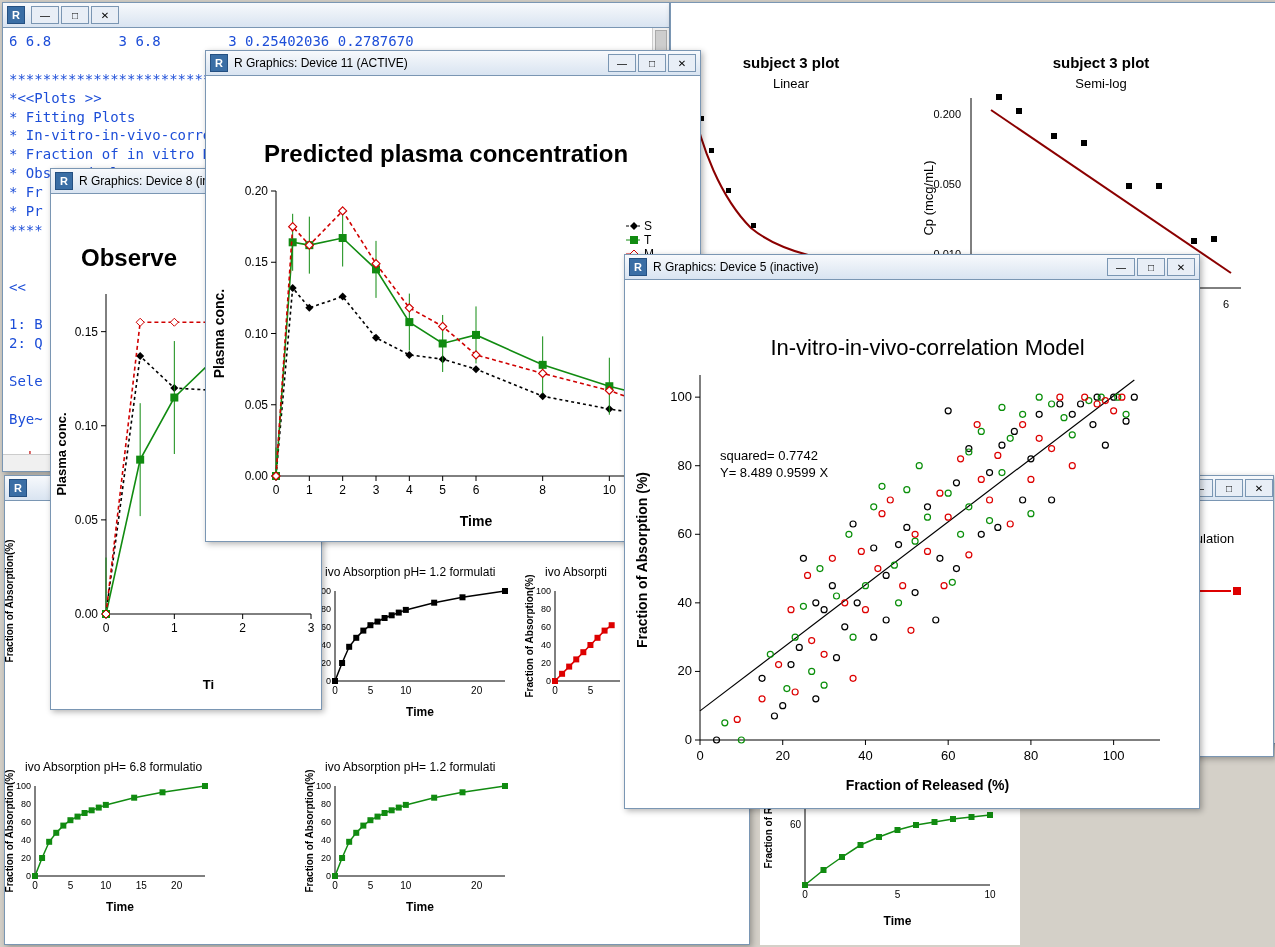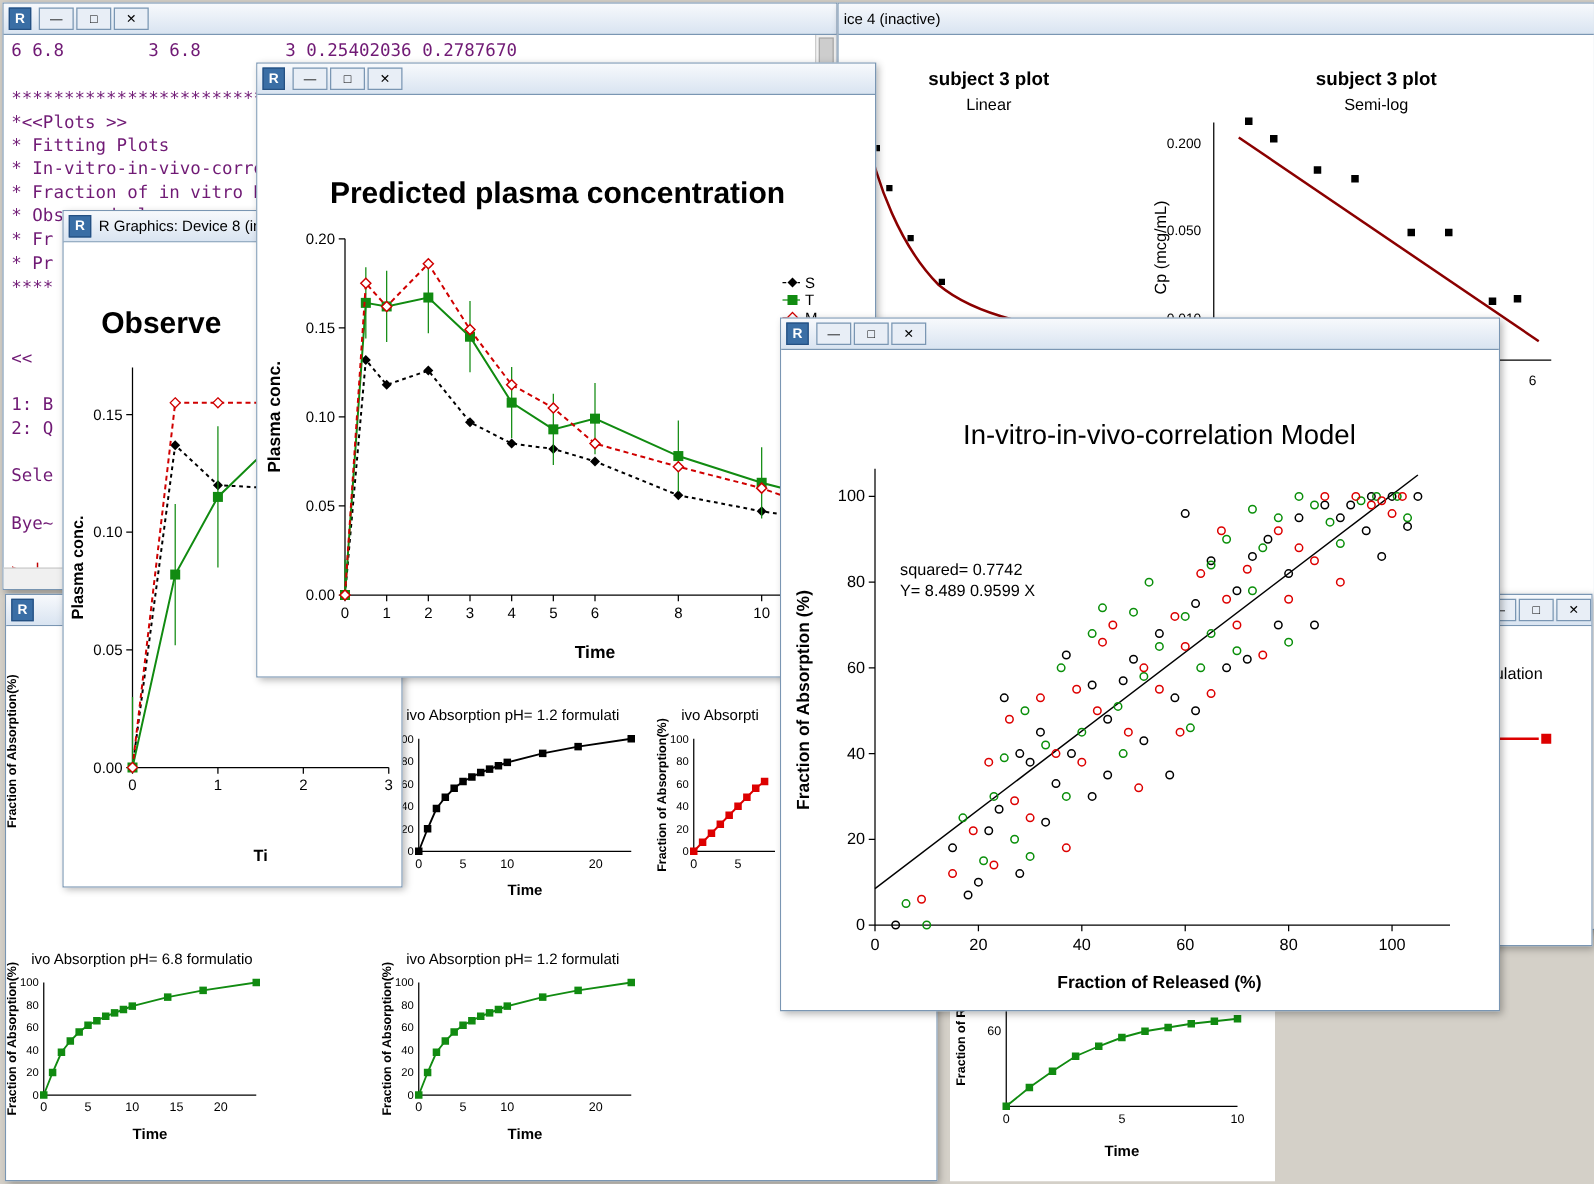--- a/index.html
+++ b/index.html
@@ -4,21 +4,21 @@
 <style>
   html,body{margin:0;padding:0;width:1275px;height:947px;overflow:hidden;background:#d4d0c8;font-family:"Segoe UI",Tahoma,sans-serif;font-size:12px;color:#000}
   .win{position:absolute;background:#fff;border:1px solid #7a96b3;box-shadow:2px 2px 6px rgba(0,0,0,.3)}
   .titlebar{height:24px;background:linear-gradient(#f7f9fc,#d9e4f1);border-bottom:1px solid #7a96b3;display:flex;align-items:center;padding:0 4px;font-size:12px;color:#000}
   .titlebar .ricon{width:16px;height:16px;margin-right:6px;background:#3a6ea5;border:1px solid #245082;display:flex;align-items:center;justify-content:center;color:#fff;font-weight:bold;font-size:11px}
   .titlebar .titletxt{flex:1}
   .winbtns{display:flex;gap:2px}
   .winbtn{width:26px;height:16px;border:1px solid #7a96b3;background:#e8eef6;font-size:10px;display:flex;align-items:center;justify-content:center;cursor:default}
   .body{position:absolute;top:25px;left:0;right:0;bottom:0;background:#fff;overflow:hidden}
   .console-body{font-family:Consolas,monospace;font-size:14px;padding:4px 6px;color:#000;white-space:pre;line-height:1.35}
-  .blue{color:#701a75}
+  .blue{color:#1d4ed8}
   .red{color:#c00000}
   .tick{font-size:11px}
   svg text{font-family:"Segoe UI",Tahoma,sans-serif}
   .scrollbar{position:absolute;right:0;top:25px;bottom:18px;width:16px;background:#f0f0f0;border-left:1px solid #ccc}
   .scrollbar-h{position:absolute;left:0;right:16px;bottom:0;height:16px;background:#f0f0f0;border-top:1px solid #ccc}
   .thumb{position:absolute;top:2px;left:0;right:0;height:30px;background:#cdcdcd;border:1px solid #aaa;margin:0 2px}
 </style>
 </head>
 <body>
 
@@ -32,23 +32,20 @@
     </div>
   </div>
   <div class="body console-body" id="console-body"><div class="blue">6 6.8        3 6.8        3 0.25402036 0.2787670</div><div class="blue">&nbsp;</div><div class="blue">**************************************************</div><div class="blue">*&lt;&lt;Plots &gt;&gt;</div><div class="blue">* Fitting Plots</div><div class="blue">* In-vitro-in-vivo-corre</div><div class="blue">* Fraction of in vitro R</div><div class="blue">* Observed plasma concen</div><div class="blue">* Fr</div><div class="blue">* Pr</div><div class="blue">****</div><div>&nbsp;</div><div>&nbsp;</div><div class="blue">&lt;&lt; </div><div>&nbsp;</div><div class="blue">1: B</div><div class="blue">2: Q</div><div>&nbsp;</div><div class="blue">Sele</div><div>&nbsp;</div><div class="blue">Bye~</div><div>&nbsp;</div><div class="red">&gt; |</div></div>
   <div class="scrollbar">
       <div class="thumb"></div>
     </div>
   <div class="scrollbar-h"></div>
 </div>
 
 <div class="win" style="left:670px;top:2px;width:604px;height:740px">
-  <div class="titlebar">
-    <div class="titletxt">ice 4 (inactive)</div>
-  </div>
   <div class="body">
     <svg width="604" height="714" viewBox="0 0 604 714">
 
       <text x="120" y="40" text-anchor="middle" font-weight="bold" font-size="15">subject 3 plot</text>
       <text x="120" y="60" text-anchor="middle" font-size="13">Linear</text>
       <path d="M20 70 C 30 120, 50 170, 80 200 C 110 225, 160 235, 220 240" stroke="#8b0000" stroke-width="2" fill="none"></path>
       <rect x="28" y="88" width="5" height="5" fill="#000"></rect>
         <rect x="38" y="120" width="5" height="5" fill="#000"></rect>
       <rect x="55" y="160" width="5" height="5" fill="#000"></rect>
         <rect x="80" y="195" width="5" height="5" fill="#000"></rect>
@@ -296,20 +293,21 @@
         <path d="M123.33333333333333 124.23529411764707 L127.33333333333333 128.23529411764707 L123.33333333333333 132.23529411764707 L119.33333333333333 128.23529411764707 Z" fill="#fff" stroke="#d00000"></path>
         <path d="M191.66666666666666 124.23529411764707 L195.66666666666666 128.23529411764707 L191.66666666666666 132.23529411764707 L187.66666666666666 128.23529411764707 Z" fill="#fff" stroke="#d00000"></path>
         <path d="M260 190.11764705882354 L264 194.11764705882354 L260 198.11764705882354 L256 194.11764705882354 Z" fill="#fff" stroke="#d00000"></path>
       </svg>
   </div>
 </div>
 
 <div class="win" style="left:205px;top:50px;width:494px;height:490px">
   <div class="titlebar">
     <div class="ricon">R</div>
+    <div class="titletxt">R Graphics: Device 11 (ACTIVE)</div>
     <div class="winbtns">
       <div class="winbtn">—</div>
       <div class="winbtn">□</div>
       <div class="winbtn">✕</div>
     </div>
   </div>
   <div class="body">
     <svg id="dev11-svg" width="494" height="465">
         <text x="240" y="86" font-size="24" font-weight="bold" text-anchor="middle">Predicted plasma concentration</text>
         <text x="18" y="257.5" font-size="14" font-weight="bold" text-anchor="middle" transform="rotate(-90 18 257.5)">Plasma conc.</text>
@@ -400,20 +398,21 @@
         <line x1="420" y1="178" x2="434" y2="178" stroke="#d00000" stroke-dasharray="4,3"></line>
         <path d="M428 174 L432 178 L428 182 L424 178 Z" fill="#fff" stroke="#d00000"></path>
         <text x="438" y="182" font-size="12">M</text>
       </svg>
   </div>
 </div>
 
 <div class="win" style="left:624px;top:254px;width:574px;height:553px">
   <div class="titlebar">
     <div class="ricon">R</div>
+    <div class="titletxt">R Graphics: Device 5 (inactive)</div>
     <div class="winbtns">
       <div class="winbtn">—</div>
       <div class="winbtn">□</div>
       <div class="winbtn">✕</div>
     </div>
   </div>
   <div class="body">
     <svg id="dev5-svg" width="574" height="528">
         <text x="302.5" y="75" font-size="22" font-weight="normal" text-anchor="middle">In-vitro-in-vivo-correlation Model</text>
         <text x="22" y="280" font-size="14" font-weight="bold" text-anchor="middle" transform="rotate(-90 22 280)">Fraction of Absorption (%)</text>

